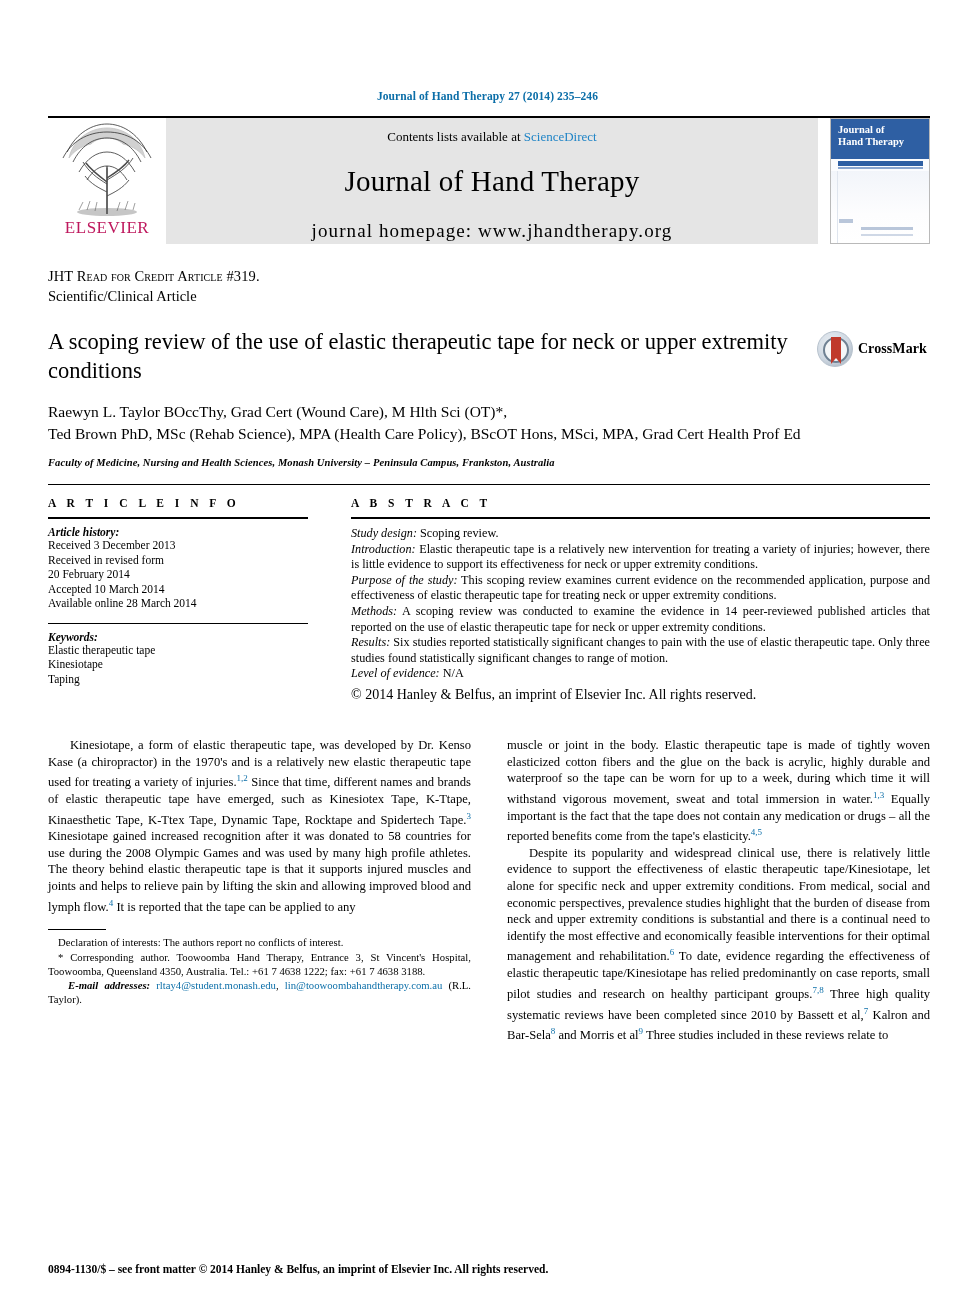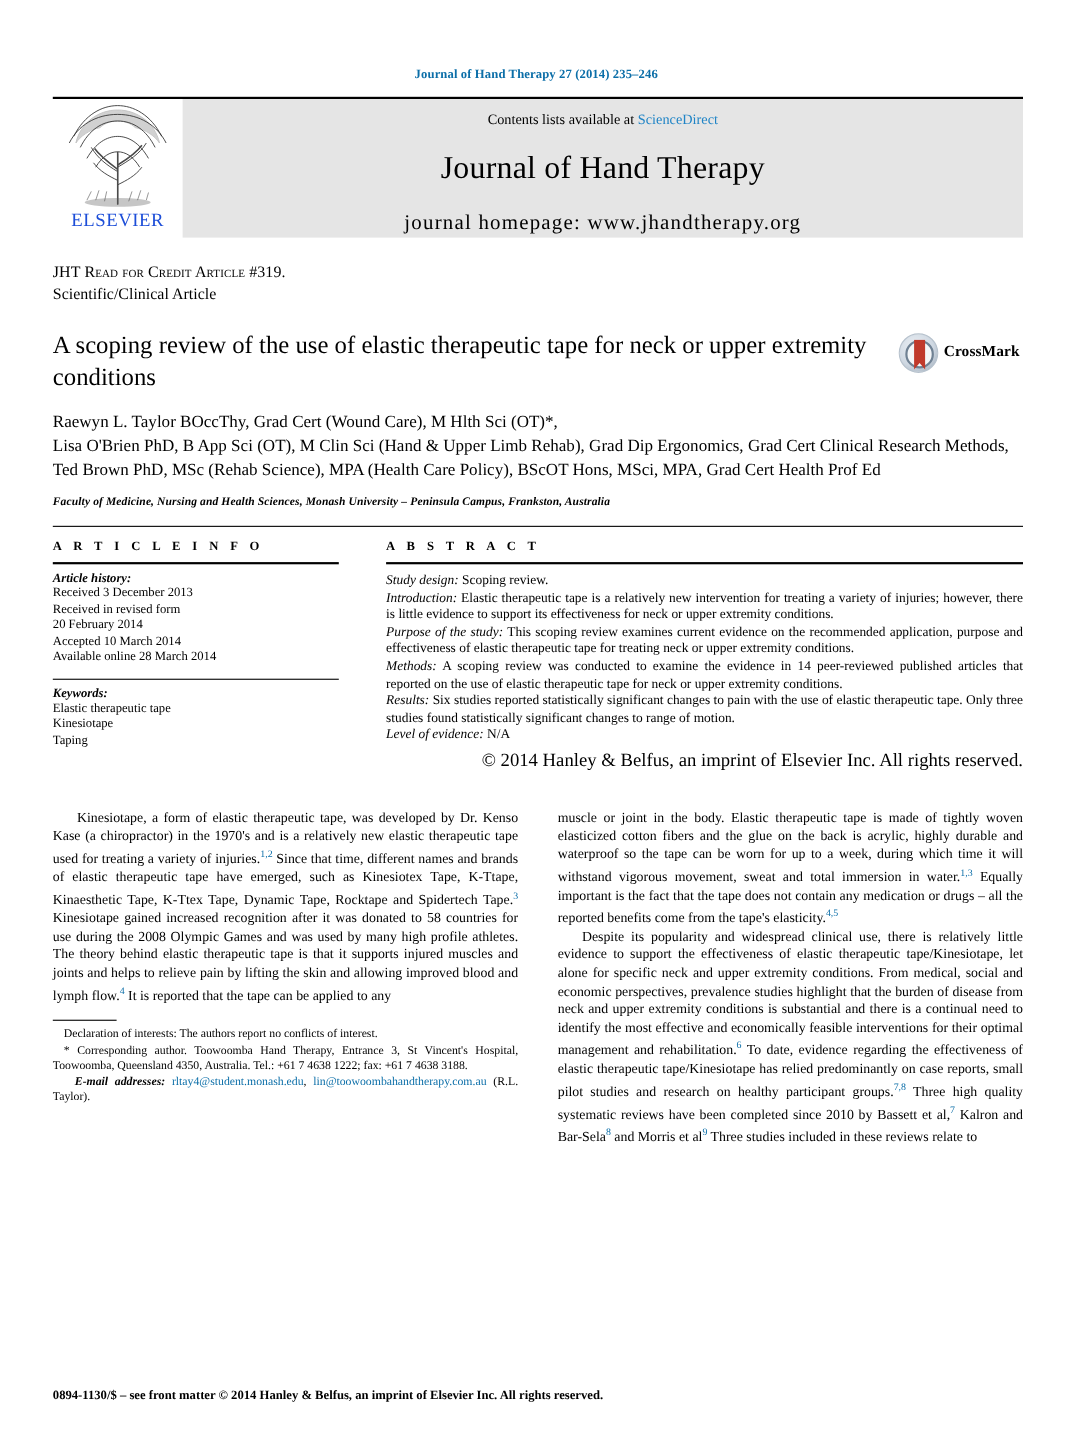--- a/index.html
+++ b/index.html
@@ -15,21 +15,21 @@
   }
 
   .page { position: relative; width: 975px; height: 1305px; padding: 0; }
 
   
   .runhead {
     text-align: center;
     color: #0b6ea8;
     font-size: 11.5px;
     font-weight: bold;
-    padding-top: 62px;
+    padding-top: 90px;
     letter-spacing: .1px;
   }
 
   
   .masthead-wrap {
     margin: 14px 45px 0 48px;
     border-top: 2.5px solid #000;
     display: flex;
     align-items: stretch;
     height: 128px;
@@ -41,21 +41,21 @@
     display: flex;
     flex-direction: column;
     align-items: center;
     justify-content: flex-start;
   }
   .tree {
     width: 100px; height: 96px;
     position: relative;
   }
   .elsevier-word {
-    color: #1d4ed8;
+    color: #be185d;
     font-family: "Liberation Serif", serif;
     font-size: 17px;
     letter-spacing: .5px;
     font-weight: normal;
     line-height: 1;
     margin-top: 1px;
   }
   .masthead-center {
     flex: 1;
     background: #e5e5e5;
@@ -194,22 +194,22 @@
   .meta-line { font-size: 11.5px; line-height: 14.5px; }
 
   .abs-p {
     font-size: 12.2px;
     line-height: 15.6px;
     text-align: justify;
     margin: 0;
   }
   .abs-p i { font-style: italic; }
   .abs-copy {
-    font-size: 17px;
-    text-align: right;
+    font-size: 14px;
+    text-align: left;
     margin-top: 5px;
   }
 
   
   .body-wrap {
     margin: 34px 45px 0 48px;
     display: flex;
     gap: 36px;
   }
   .bcol { width: 423px; flex: 0 0 423px; }
@@ -287,41 +287,54 @@
 
     <div class="masthead-center">
       <div class="contents-line">
         <span>Contents lists available at</span>
         <span class="sd">ScienceDirect</span>
       </div>
       <div class="journal-title">Journal of Hand Therapy</div>
       <div class="homepage">journal homepage: www.jhandtherapy.org</div>
     </div>
 
+    <div class="cover-thumb">
+      <div class="cover-band">
+        <div class="cover-band-txt">Journal of</div>
+        <div class="cover-band-txt">Hand Therapy</div>
+      </div>
+      <div class="cover-rule"></div>
+      <div class="cover-rule2"></div>
+      <div class="cover-body">
+        <div class="cover-spine"></div>
+        <div class="cover-foot1"></div>
+        <div class="cover-foot2"></div>
+        <div class="cover-foot3"></div>
+      </div>
+    </div>
   </div>
 
   <div class="artinfo-block">
     <div class="jht-credit">JHT Read for Credit Article #319.</div>
     <div class="sci-clinical">Scientific/Clinical Article</div>
   </div>
 
   <div class="title-row">
     <h1 class="paper-title">A scoping review of the use of elastic therapeutic tape for neck or upper extremity conditions</h1>
     <div class="crossmark">
       <div class="cm-circle">
         <div class="cm-inner"></div>
         <div class="cm-ribbon"></div>
       </div>
       <div class="cm-text">CrossMark</div>
     </div>
   </div>
 
   <div class="authors">
     <div><span>Raewyn L. Taylor BOccThy, Grad Cert (Wound Care), M Hlth Sci (OT)*,</span></div>
-    <div><span>Lisa O'Brien PhD, B App Sci (OT), M Clin Sci (Hand &amp; Upper Limb Rehab), Grad Dip Ergonomics, Grad Cert Clinical Research Methods,</span></div>
     <div><span>Ted Brown PhD, MSc (Rehab Science), MPA (Health Care Policy), BScOT Hons, MSci, MPA, Grad Cert Health Prof Ed</span></div>
   </div>
   <div class="affil">Faculty of Medicine, Nursing and Health Sciences, Monash University – Peninsula Campus, Frankston, Australia</div>
 
   <div class="info-abstract">
 
     <div class="col-info">
       <div class="sec-head">A R T I C L E  I N F O</div>
       <hr class="hr-thick">
       <div class="meta-label">Article history:</div>

